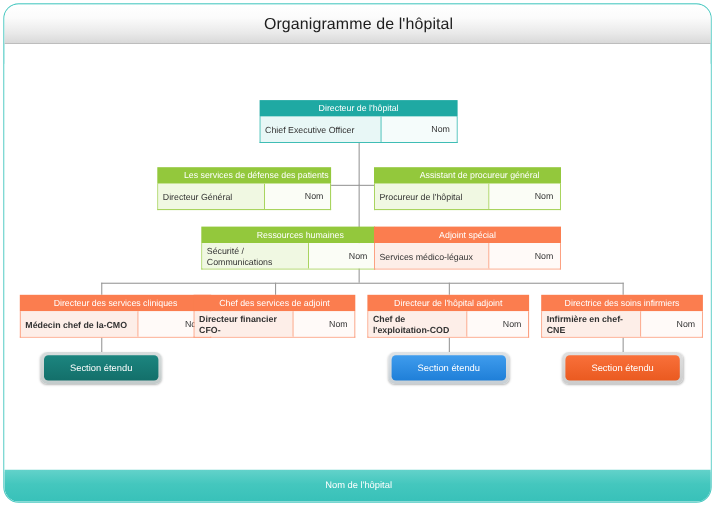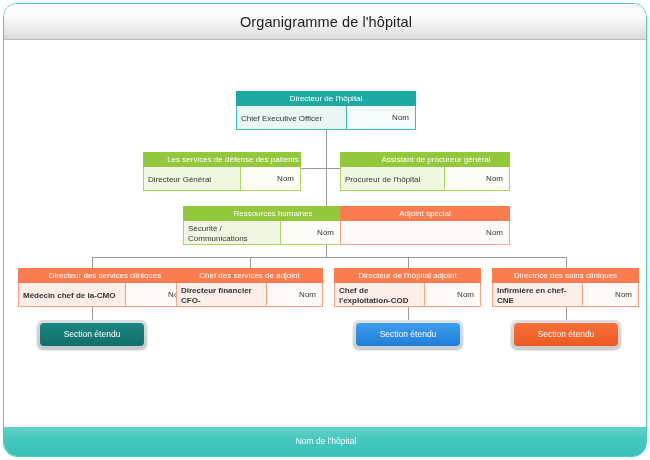--- a/index.html
+++ b/index.html
@@ -264,20 +264,21 @@
         <div class="node-head">Ressources humaines</div>
         <div class="node-body">
           <div class="node-role">Sécurité / Communications</div>
           <div class="node-name">Nom</div>
         </div>
       </div>
 
       <div class="node t-orange" style="left:336px; top:148px; width:170px;">
         <div class="node-head">Adjoint spécial</div>
         <div class="node-body">
+          <div class="node-role">Services médico-légaux</div>
           <div class="node-name">Nom</div>
         </div>
       </div>
 
       <div class="node t-orange bold-role" style="left:14px; top:210px; width:174px;">
         <div class="node-head">Directeur des services cliniques</div>
         <div class="node-body">
           <div class="node-role">Médecin chef de la-CMO</div>
           <div class="node-name">Nom</div>
         </div>
@@ -293,21 +294,21 @@
 
       <div class="node t-orange bold-role" style="left:330px; top:210px; width:147px;">
         <div class="node-head">Directeur de l'hôpital adjoint</div>
         <div class="node-body">
           <div class="node-role">Chef de l'exploitation-COD</div>
           <div class="node-name">Nom</div>
         </div>
       </div>
 
       <div class="node t-orange bold-role" style="left:488px; top:210px; width:147px;">
-        <div class="node-head">Directrice des soins cliniques</div>
+        <div class="node-head">Directrice des soins infirmiers</div>
         <div class="node-body">
           <div class="node-role">Infirmière en chef-CNE</div>
           <div class="node-name">Nom</div>
         </div>
       </div>
 
       <div class="pill p-teal" style="left:33px; top:262px;">
         <div class="pill-inner">Section étendu</div>
       </div>
 

